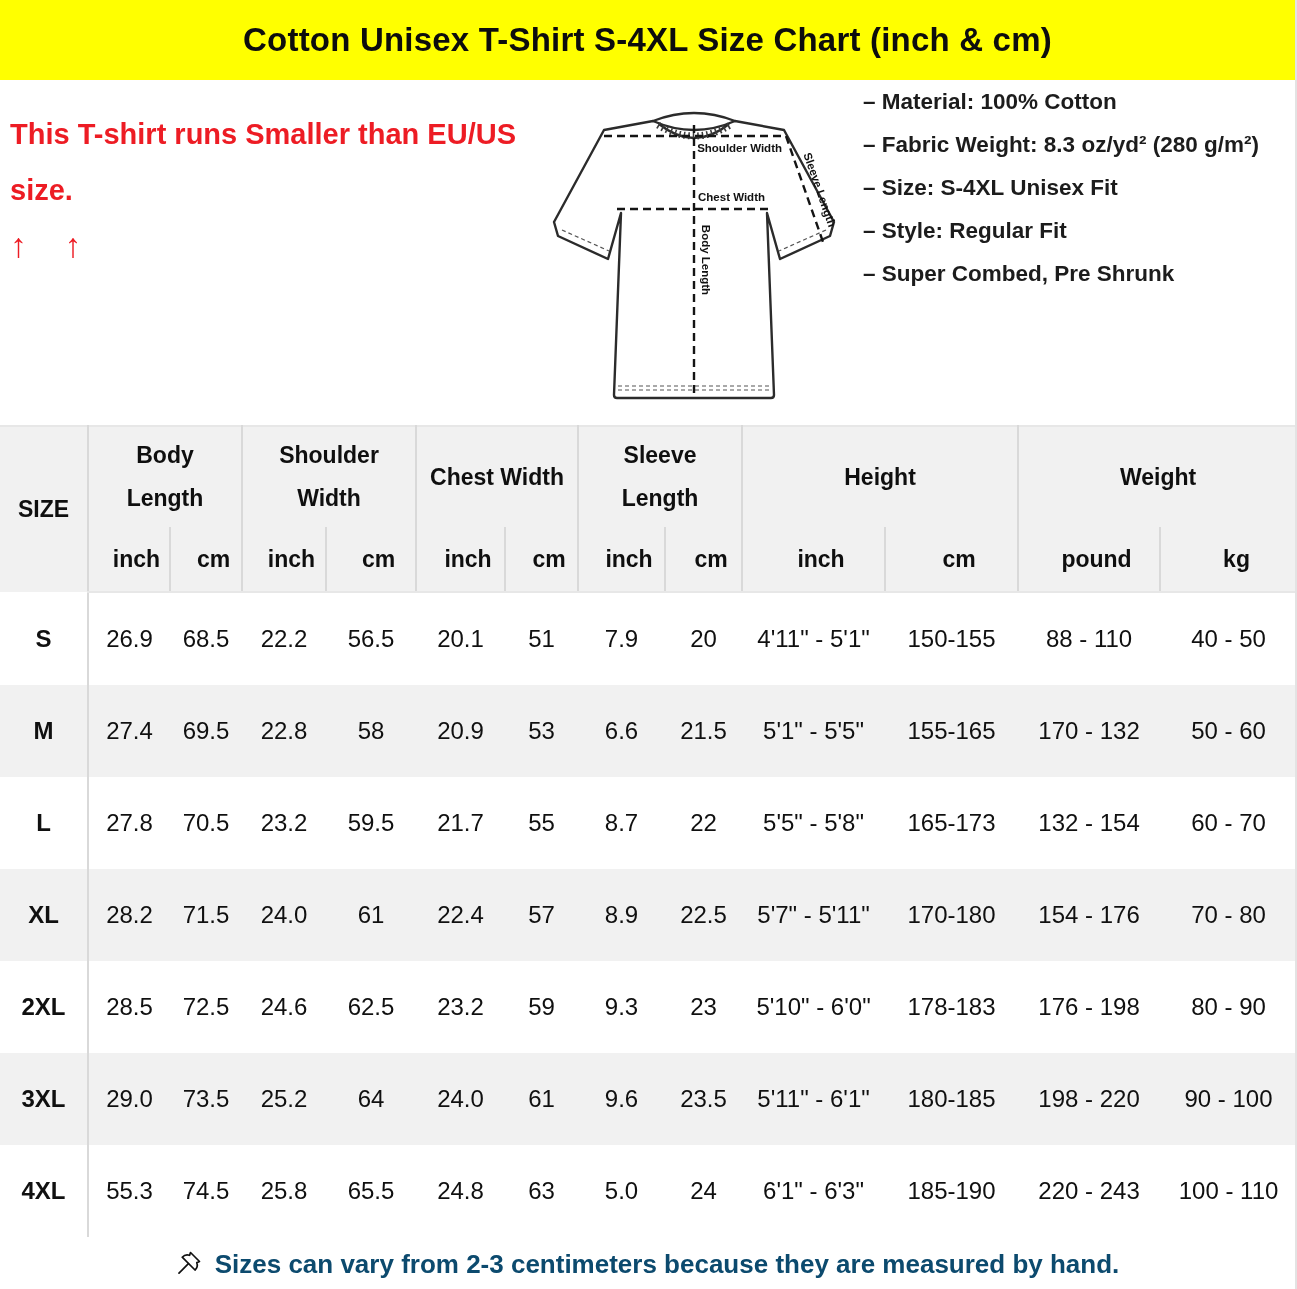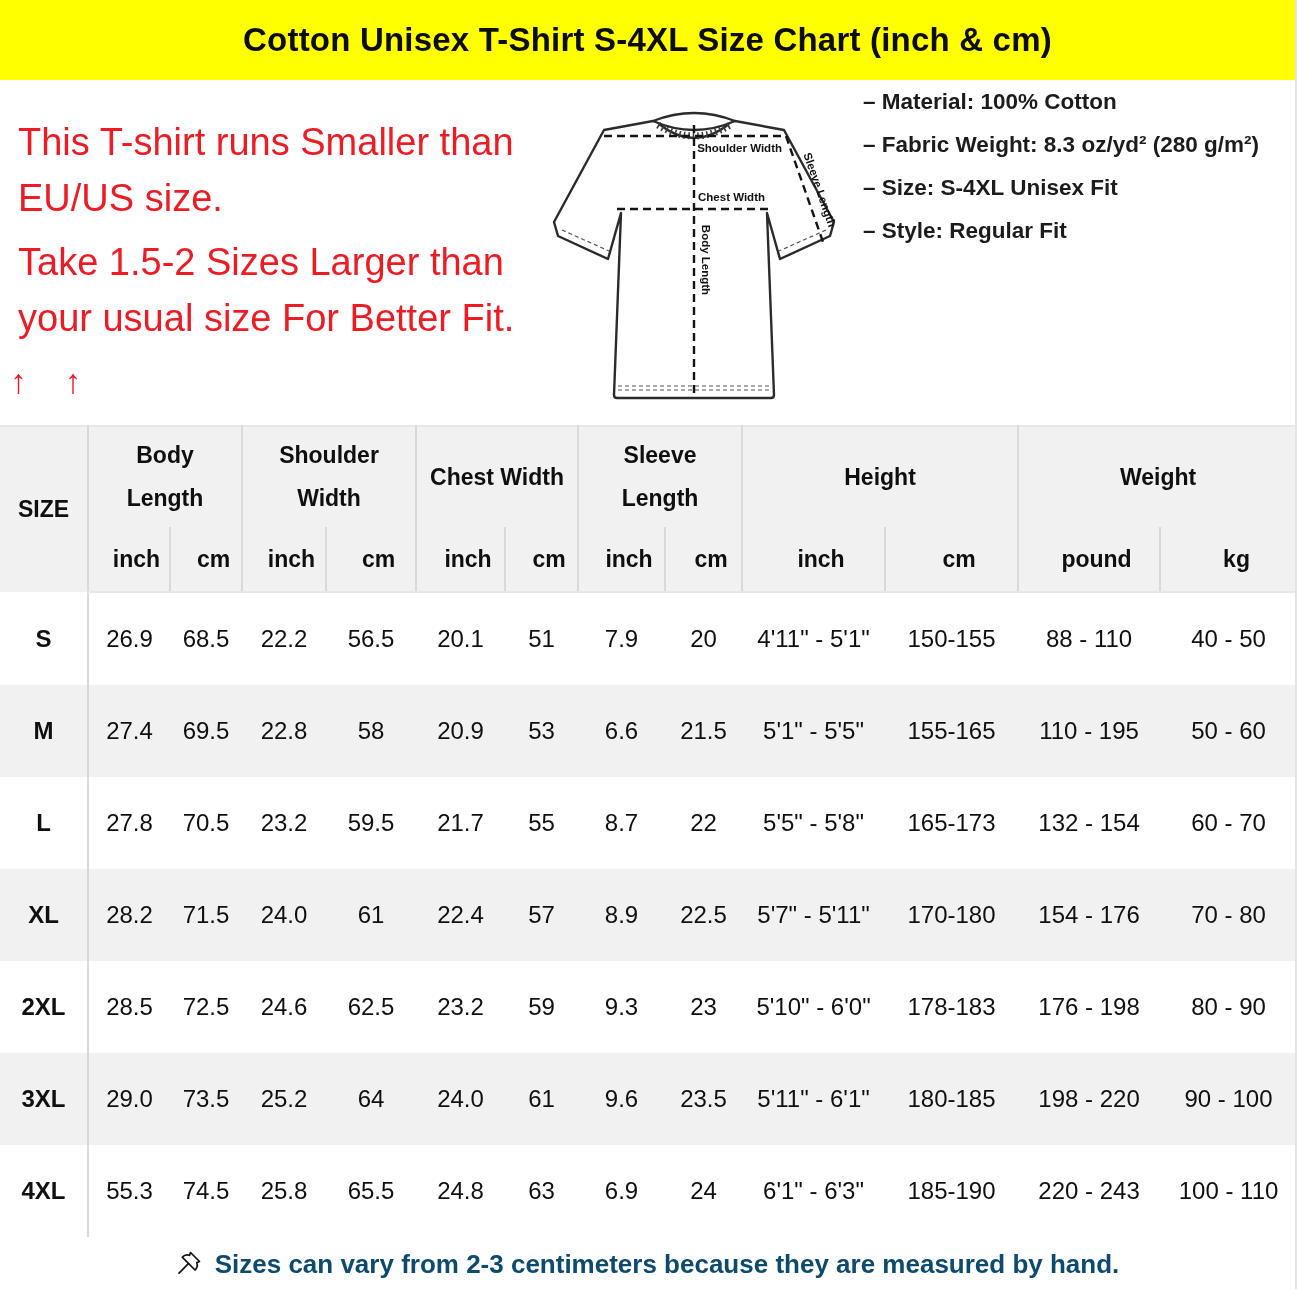--- a/index.html
+++ b/index.html
@@ -9,21 +9,21 @@
     font-family:"Liberation Sans","DejaVu Sans",sans-serif;
     border-right:2px solid #e3e3e3;
   }
   
   .banner{height:80px;background:var(--banner-yellow,#ffff00);
     display:flex;align-items:center;justify-content:center;}
   .banner h1{margin:0;font-size:33px;font-weight:800;letter-spacing:.2px;color:#0d0d0d;}
   
   .top{display:flex;height:345px;padding:0 12px 0 10px;justify-content:space-between;align-items:flex-start;}
   .notice{width:515px;padding-top:26px;}
-  .notice-line{margin:8px;font-size:38px;line-height:56px;font-weight:400;color:var(--notice-red,#ed1c24);}
+  .notice-line{margin:0;font-size:29px;line-height:56px;font-weight:700;color:var(--notice-red,#ed1c24);}
   .arrows{margin:0;font-size:34px;line-height:54px;font-weight:700;letter-spacing:14px;color:var(--notice-red,#ed1c24);}
   .diagram{width:330px;padding-top:12px;}
   .tshirt text{font:700 11.5px "Liberation Sans","DejaVu Sans",sans-serif;fill:#111;}
   .specs{width:420px;}
   .spec-line{font-size:22.5px;line-height:43px;font-weight:600;color:#1c1c1c;}
   
   .size-table{width:1297px;border-collapse:collapse;table-layout:fixed;border-top:2px solid #e7e7e7;}
   .size-table th,.size-table td{padding:0;text-align:center;vertical-align:middle;}
   thead th{background:var(--row-alt-gray,#f1f1f1);font-weight:700;font-size:23px;color:#0f0f0f;}
   .group-row th{height:100px;}
@@ -46,21 +46,20 @@
 
   <header class="banner">
     <h1>Cotton Unisex T-Shirt S-4XL Size Chart (inch &amp; cm)</h1>
   </header>
 
   <section class="top">
 
     <div class="notice">
       <div>
           <p class="notice-line">This T-shirt runs Smaller than EU/US size.</p>
-          <p class="notice-line">Take 1.5-2 Sizes Larger than your usual size For Better Fit.</p>
         </div>
       <p class="arrows">↑ ↑</p>
     </div>
 
     <div class="diagram">
       <svg class="tshirt" viewBox="0 0 330 330" width="330" height="330">
         <g fill="#ffffff" stroke="#2b2b2b" stroke-width="2.4" stroke-linejoin="round">
           <path d="M124 29 L75 38 L25 130 L29 144 L79 167 L92 121
                    L85 303 Q85 306 88 306 L242 306 Q245 306 245 303 L238 121
                    L251 167 L301 144 L305 130 L255 38 L206 29 Q165 47 124 29 Z"></path>
@@ -84,20 +83,21 @@
         <text x="173" y="168" text-anchor="middle" transform="rotate(90 173 168)">Body Length</text>
         <text x="287" y="99" text-anchor="middle" transform="rotate(71 287 99)">Sleeve Length</text>
       </svg>
     </div>
 
     <div class="specs">
         <div class="spec-line">– Material: 100% Cotton</div>
         <div class="spec-line">– Fabric Weight: 8.3 oz/yd² (280 g/m²)</div>
         <div class="spec-line">– Size: S-4XL Unisex Fit</div>
         <div class="spec-line">– Style: Regular Fit</div>
+        <div class="spec-line">– Super Combed, Pre Shrunk</div>
       </div>
 
   </section>
 
   <table class="size-table">
     <colgroup>
       <col style="width:88px">
         <col style="width:82px">
         <col style="width:72px">
       <col style="width:84px">
@@ -172,21 +172,21 @@
           <td class="val-cell">27.4</td>
           <td class="val-cell">69.5</td>
           <td class="val-cell">22.8</td>
           <td class="val-cell">58</td>
           <td class="val-cell">20.9</td>
           <td class="val-cell">53</td>
           <td class="val-cell">6.6</td>
           <td class="val-cell">21.5</td>
           <td class="val-cell">5'1" - 5'5"</td>
           <td class="val-cell">155-165</td>
-          <td class="val-cell">110 - 195</td>
+          <td class="val-cell">170 - 132</td>
           <td class="val-cell">50 - 60</td>
         </tr>
         <tr>
           <td class="size-cell">L</td>
           <td class="val-cell">27.8</td>
           <td class="val-cell">70.5</td>
           <td class="val-cell">23.2</td>
           <td class="val-cell">59.5</td>
           <td class="val-cell">21.7</td>
           <td class="val-cell">55</td>
@@ -243,21 +243,21 @@
           <td class="val-cell">90 - 100</td>
         </tr>
         <tr>
           <td class="size-cell">4XL</td>
           <td class="val-cell">55.3</td>
           <td class="val-cell">74.5</td>
           <td class="val-cell">25.8</td>
           <td class="val-cell">65.5</td>
           <td class="val-cell">24.8</td>
           <td class="val-cell">63</td>
-          <td class="val-cell">6.9</td>
+          <td class="val-cell">5.0</td>
           <td class="val-cell">24</td>
           <td class="val-cell">6'1" - 6'3"</td>
           <td class="val-cell">185-190</td>
           <td class="val-cell">220 - 243</td>
           <td class="val-cell">100 - 110</td>
         </tr>
       </tbody>
   </table>
 
   <footer class="note">

